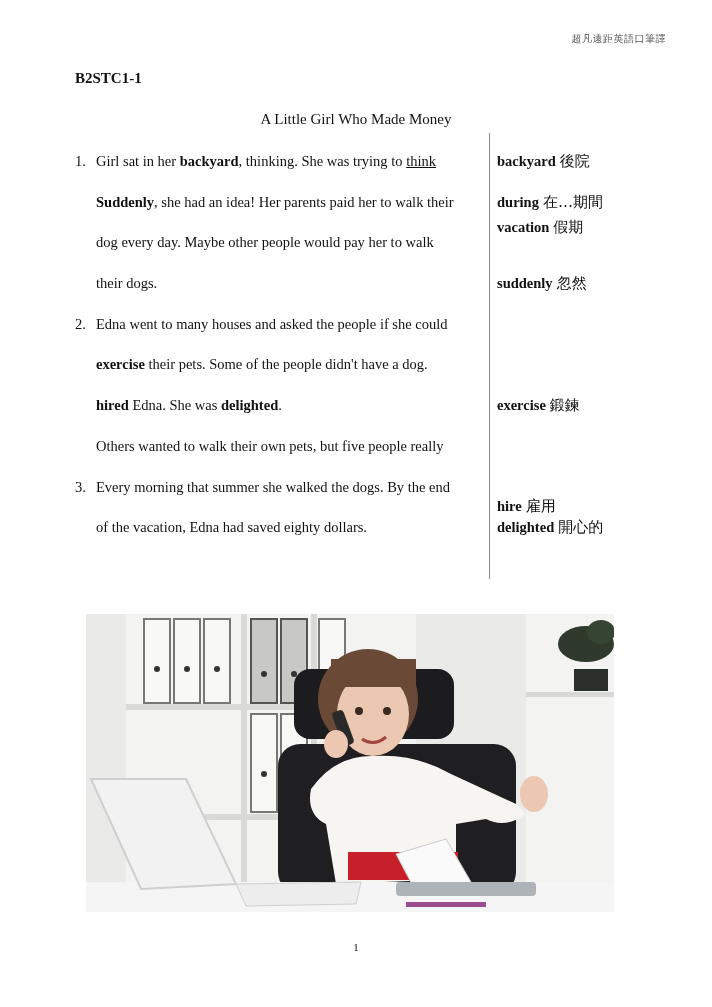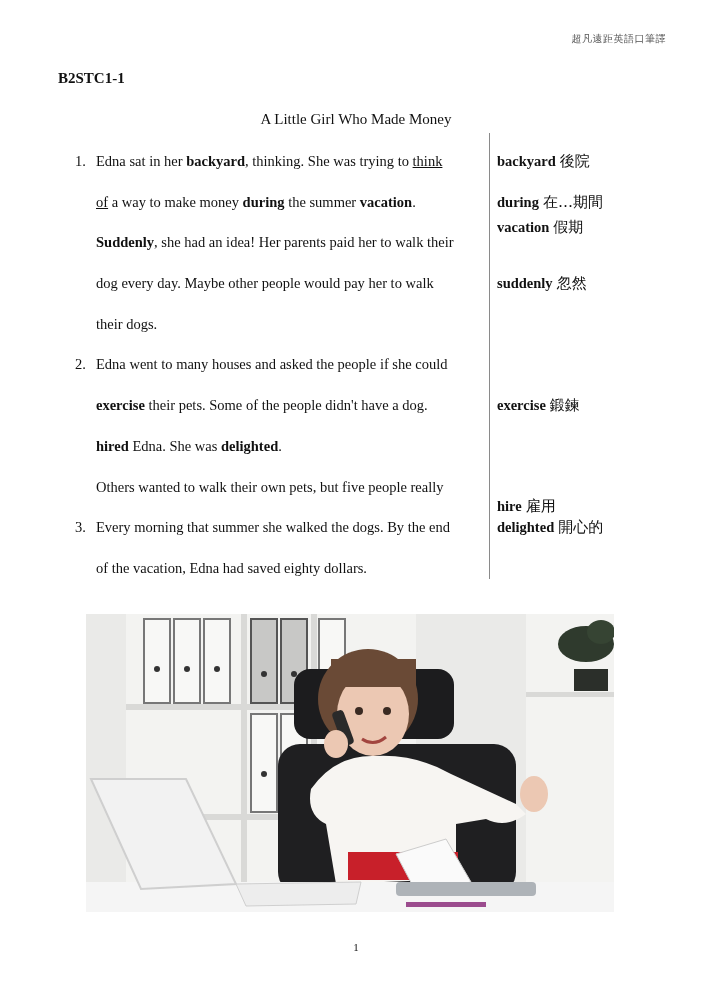--- a/index.html
+++ b/index.html
@@ -1,20 +1,20 @@
 <!DOCTYPE html>
 <html><head>
   <meta charset="utf-8">
   <style>
     html, body { margin: 0; padding: 0; background: #ffffff; }
     body { width: 712px; height: 1007px; position: relative; overflow: hidden;
            font-family: "Liberation Serif", "DejaVu Serif", serif; color: #111; }
     .header-note { position: absolute; top: 32px; right: 46px; font-size: 10px; color: #555;
                    font-family: "DejaVu Sans", sans-serif; letter-spacing: 0.5px; }
-    .doc-code { position: absolute; top: 70px; left: 58px; font-size: 15px; font-weight: bold; }
+    .doc-code { position: absolute; top: 70px; left: 75px; font-size: 15px; font-weight: bold; }
     .doc-title { position: absolute; top: 111px; left: 0; width: 712px; text-align: center;
                  font-size: 15px; padding-left: 0; }
     .doc-title span { position: relative; left: 0px; }
     .divider { position: absolute; left: 489px; top: 133px; width: 1px; height: 446px; background: #8a8a8a; }
     .passage { position: absolute; left: 75px; top: 148px; width: 410px; font-size: 14.5px; }
     .line { height: 40.7px; line-height: 26px; white-space: nowrap; }
     .line .num { display: inline-block; width: 21px; }
     .line.indent { padding-left: 21px; }
     .line b { font-weight: bold; }
     .line u { text-decoration: underline; }
@@ -29,22 +29,21 @@
 </head>
 <body>
 
 <div class="header-note">超凡遠距英語口筆譯</div>
 <div class="doc-code">B2STC1-1</div>
 <div class="doc-title"><span>A Little Girl Who Made Money</span></div>
 
 <div class="divider"></div>
 
 <div class="passage" id="passage">
-    <div class="line"><span class="num">1.</span><span>Edna sat in her </span><b>backyard</b><span>, thinking. She was trying to </span><u>think </u></div>
-    <div class="line indent"><u>of</u><span> a way to make money </span><b>during</b><span> the summer </span><b>vacation</b><span>.</span></div>
+    <div class="line"><span class="num">1.</span><span>Girl sat in her </span><b>backyard</b><span>, thinking. She was trying to </span><u>think </u></div>
     <div class="line indent"><b>Suddenly</b><span>, she had an idea! Her parents paid her to walk their</span></div>
     <div class="line indent"><span>dog every day. Maybe other people would pay her to walk</span></div>
     <div class="line indent"><span>their dogs.</span></div>
     <div class="line"><span class="num">2.</span><span>Edna went to many houses and asked the people if she could</span></div>
     <div class="line indent"><b>exercise</b><span> their pets. Some of the people didn't have a dog.</span></div>
     <div class="line indent"><b>hired</b><span> Edna. She was </span><b>delighted</b><span>.</span></div>
     <div class="line indent"><span>Others wanted to walk their own pets, but five people really</span></div>
     <div class="line"><span class="num">3.</span><span>Every morning that summer she walked the dogs. By the end</span></div>
     <div class="line indent"><span>of the vacation, Edna had saved eighty dollars.</span></div>
   </div>

